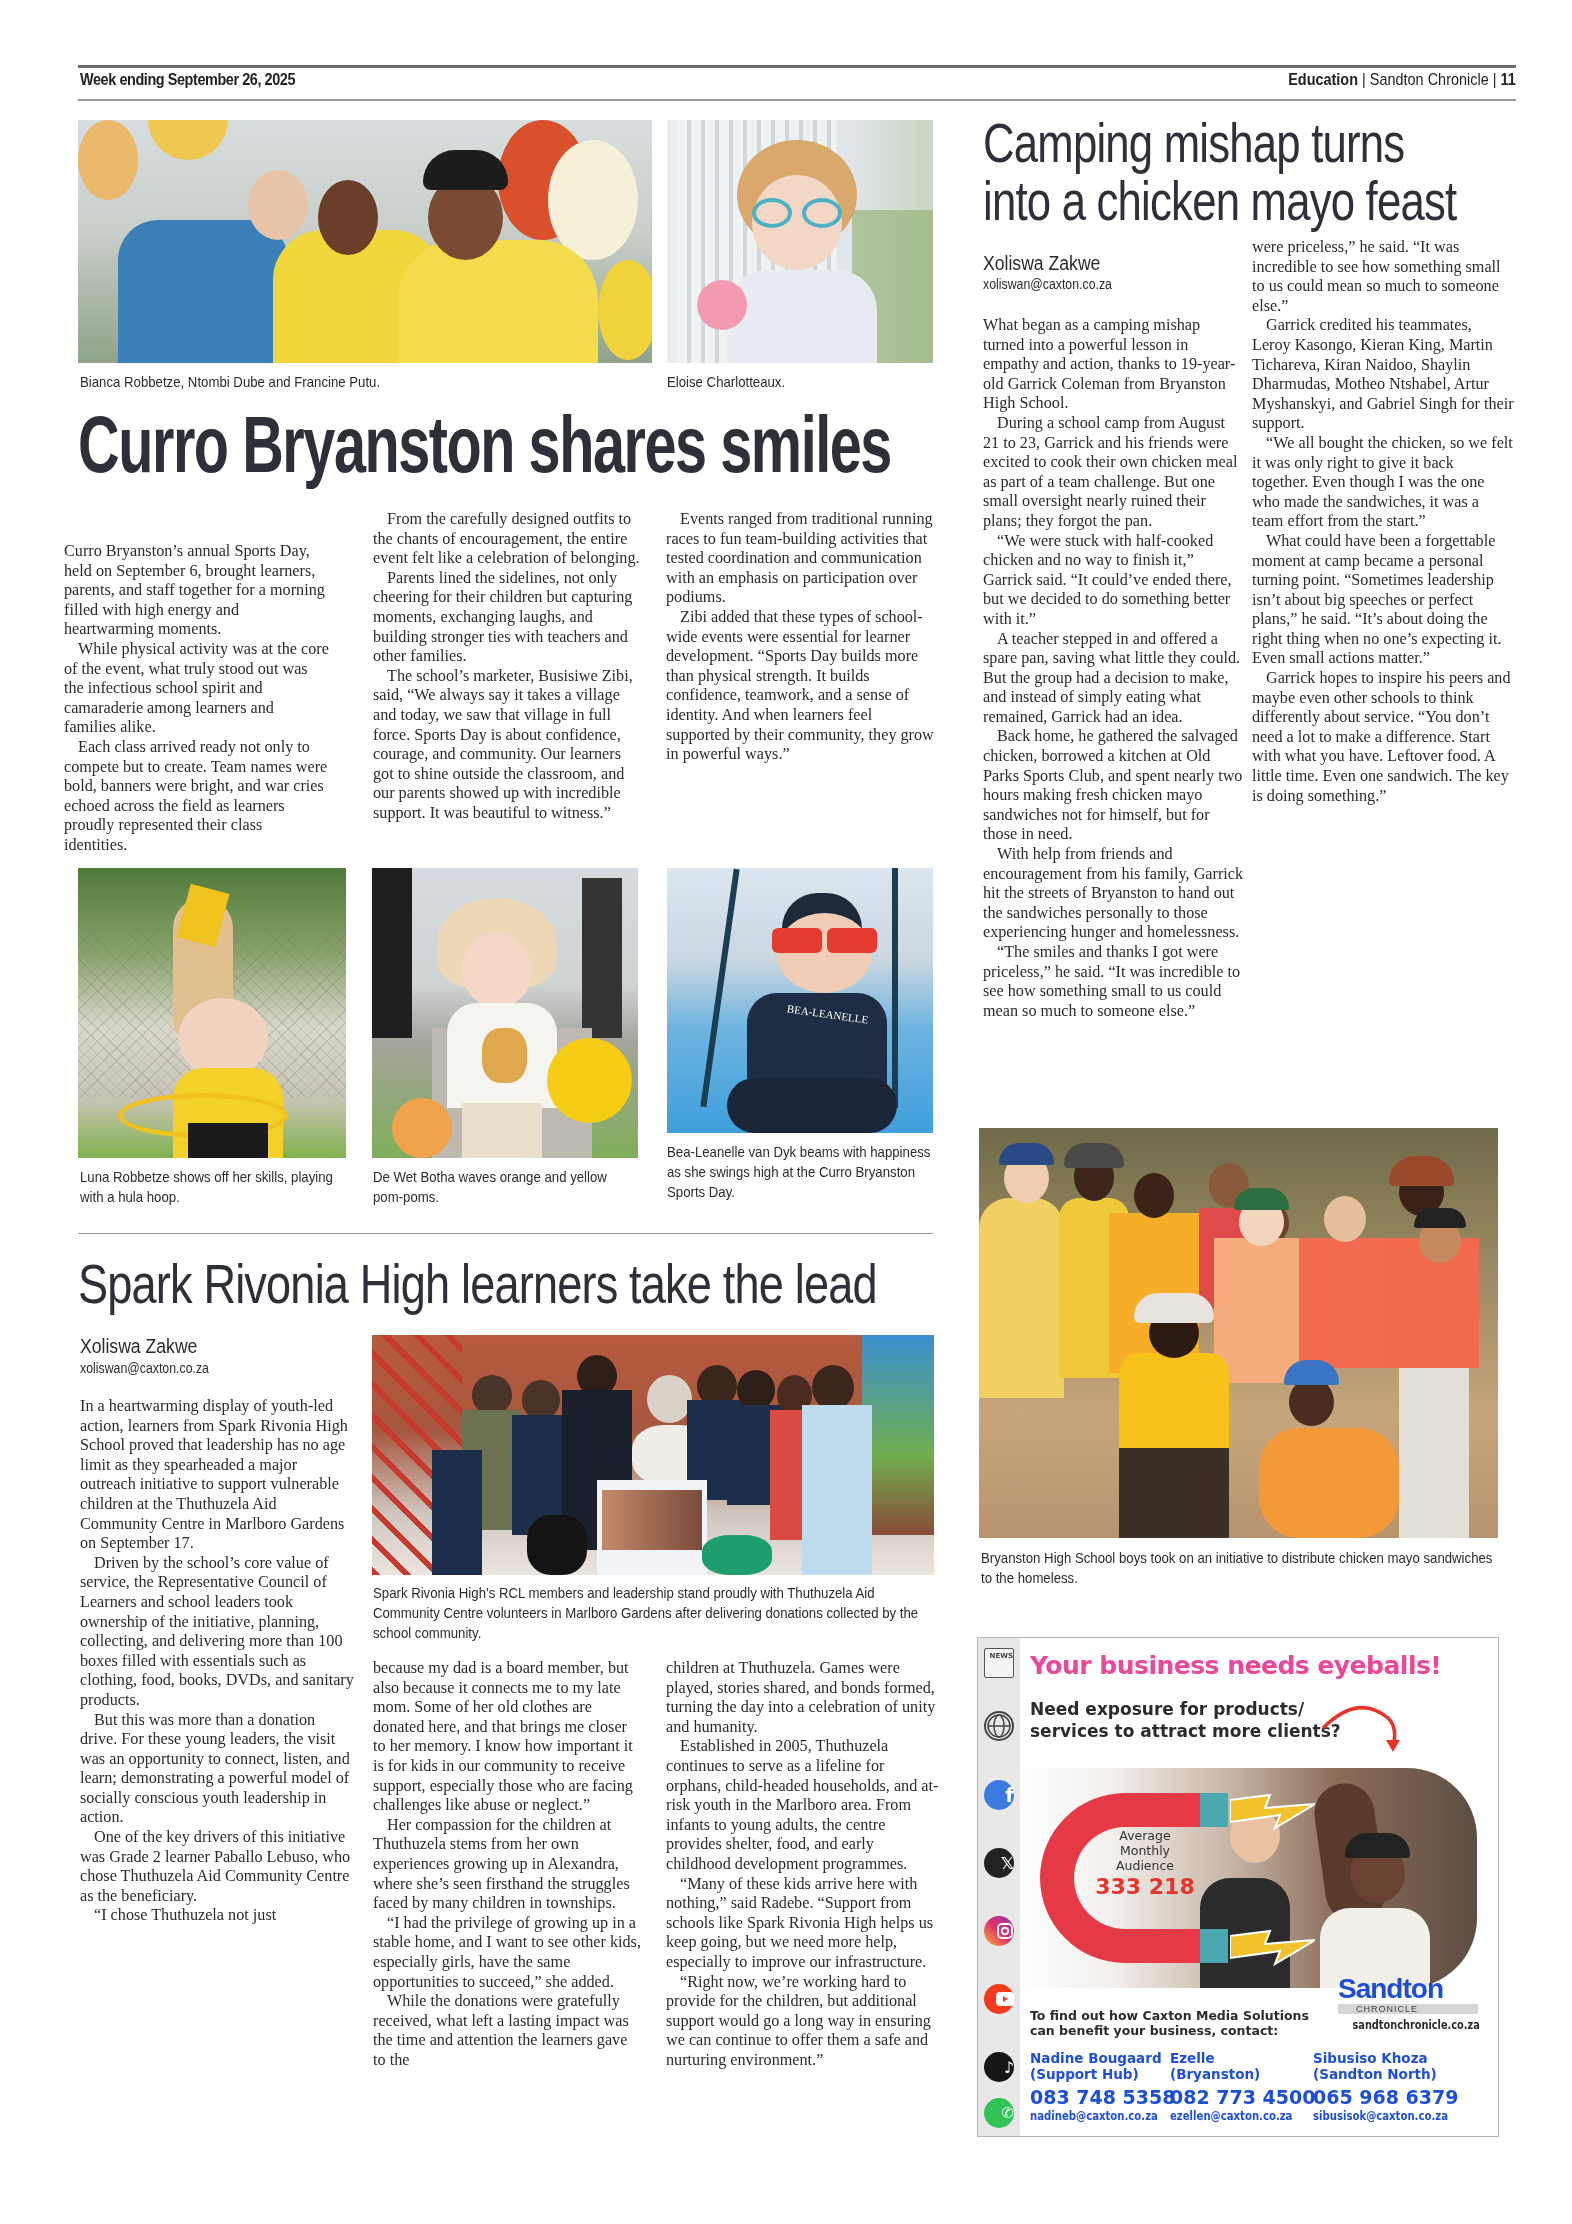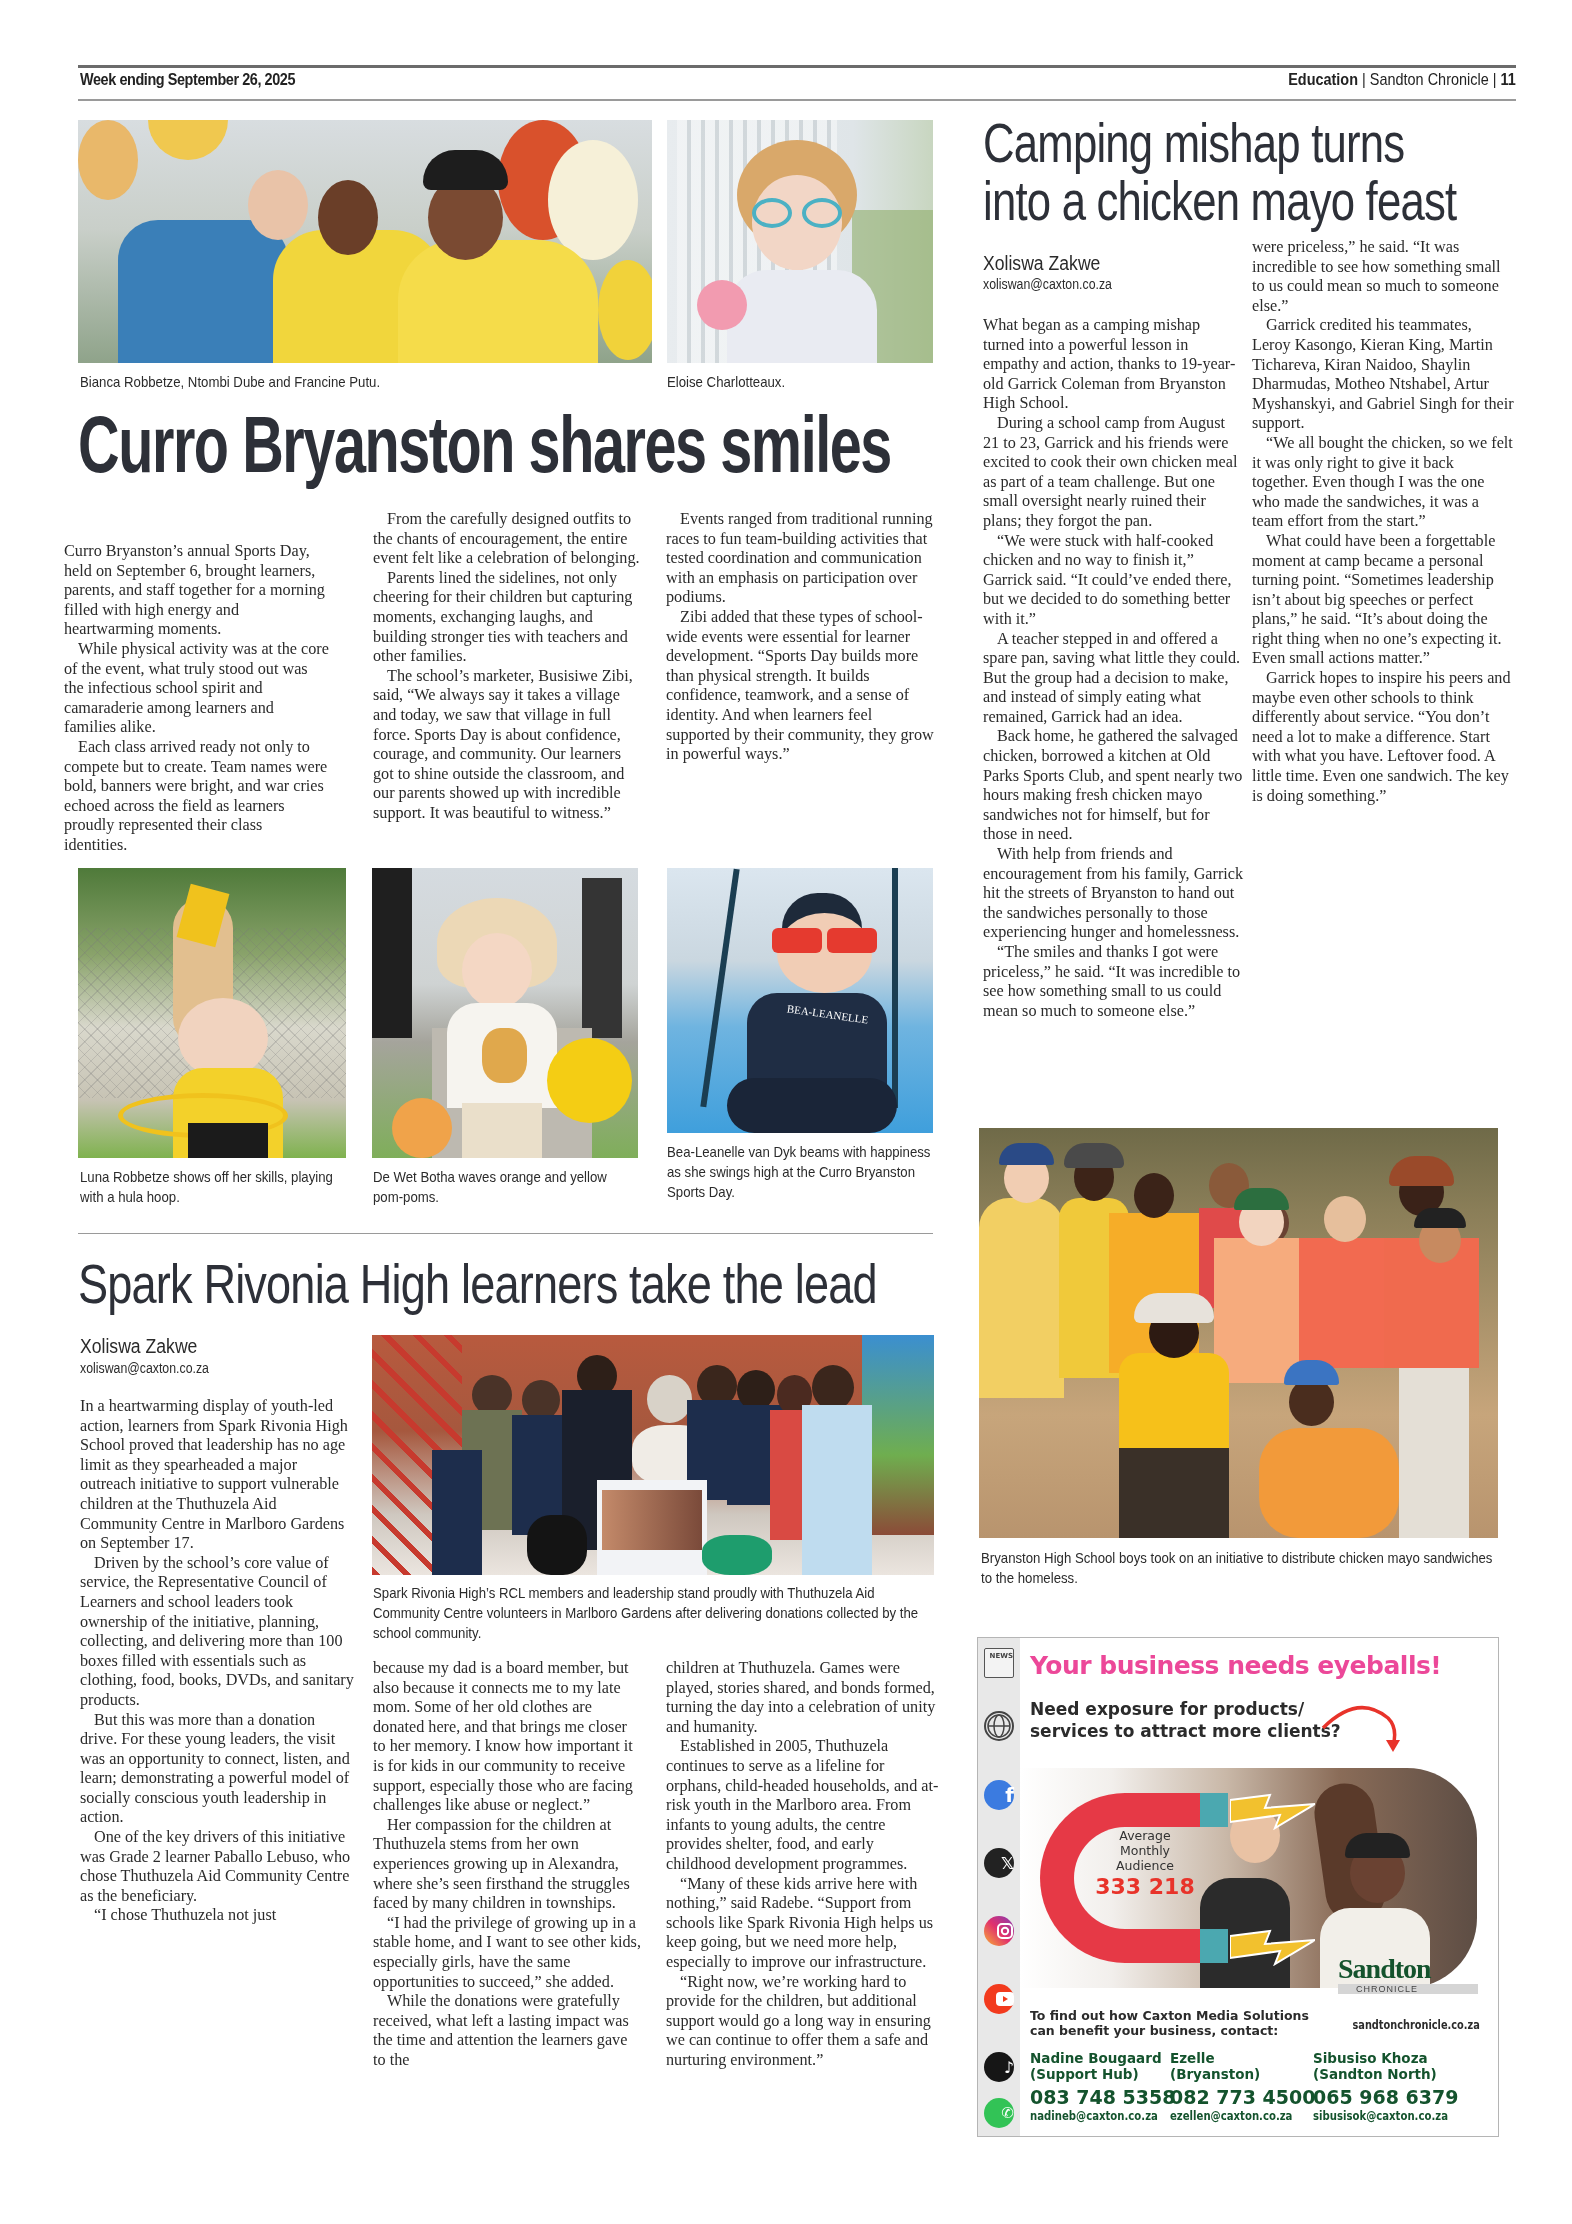--- a/index.html
+++ b/index.html
@@ -36,21 +36,21 @@
 
   
   .ad-box { position: absolute; left: 977px; top: 1637px; width: 522px; height: 500px; border: 1px solid #b5b5b5; background: #ffffff; overflow: hidden; }
   .ad-sidebar { position: absolute; left: 0; top: 0; width: 42px; height: 100%; background: #e8e8e8; }
   .ad-icon { position: absolute; left: 6px; width: 30px; height: 30px; border-radius: 50%; display: flex; align-items: center; justify-content: flex-end; font-family: "DejaVu Sans", sans-serif; font-weight: bold; color: #fff; font-size: 16px; }
   .ad-title { position: absolute; left: 52px; top: 13px; font-family: "DejaVu Sans", sans-serif; font-weight: bold; font-size: 25px; color: #ec4899; white-space: nowrap; letter-spacing: -0.5px; }
   .ad-sub { position: absolute; left: 52px; top: 60px; font-family: "DejaVu Sans", sans-serif; font-weight: bold; font-size: 17px; line-height: 22px; color: #2b2b2b; width: 320px; }
   .ad-image { position: absolute; left: 42px; top: 130px; width: 457px; height: 220px; border-top-right-radius: 70px; border-bottom-right-radius: 70px; overflow: hidden; }
   .ad-contact-intro { position: absolute; left: 52px; top: 370px; font-family: "DejaVu Sans", sans-serif; font-weight: bold; font-size: 12.5px; line-height: 15px; color: #2b2b2b; width: 300px; }
   .ad-url { position: absolute; right: 18px; top: 380px; font-family: "DejaVu Sans", sans-serif; font-weight: bold; font-size: 11.5px; color: #2b2b2b; transform: scaleX(0.85); transform-origin: right; }
-  .ad-contact { position: absolute; top: 412px; font-family: "DejaVu Sans", sans-serif; font-weight: bold; color: #14532d; }
+  .ad-contact { position: absolute; top: 412px; font-family: "DejaVu Sans", sans-serif; font-weight: bold; color: #1d4ed8; }
   .ad-contact .nm { font-size: 13.5px; line-height: 16px; }
   .ad-contact .ph { font-size: 19px; line-height: 24px; margin-top: 3px; }
   .ad-contact .em { font-size: 11.5px; line-height: 14px; transform: scaleX(0.88); transform-origin: left; white-space: nowrap; }
 </style>
 </head>
 <body>
 
 <div class="header-rule-top"></div>
 <div class="header-left">Week ending September 26, 2025</div>
 <div class="header-right">
@@ -315,21 +315,21 @@
       </svg>
     <div class="shape" style="position:absolute;left:70px;top:60px;width:110px;font-family:'DejaVu Sans',sans-serif;font-size:12.5px;line-height:15px;color:#333;text-align:center;">
       <div>Average</div>
       <div>Monthly</div>
       <div>Audience</div>
       <div style="font-weight:bold;font-size:22px;line-height:28px;color:#e8332a;">333 218</div>
     </div>
   </div>
 
   <div class="abs" style="left:360px; top:316px; width:140px;">
-    <div style="font-family:Liberation Serif, serif;font-weight:bold;font-size:28px;line-height:30px;color:#14532d;letter-spacing:-1px;">Sandton</div>
+    <div style="font-family:Liberation Sans, sans-serif;font-weight:bold;font-size:28px;line-height:30px;color:#1d4ed8;letter-spacing:-1px;margin-top:20px;">Sandton</div>
     <div style="font-family:'Liberation Sans',sans-serif;font-size:9px;color:#444;background:#d5d5d5;padding-left:18px;letter-spacing:1px;">CHRONICLE</div>
   </div>
 
   <div class="ad-contact-intro">To find out how Caxton Media Solutions can benefit your business, contact:</div>
   <div class="ad-url">sandtonchronicle.co.za</div>
 
   <div class="ad-contact" style="left:52px;">
     <div class="nm">Nadine Bougaard</div>
     <div class="nm">(Support Hub)</div>
     <div class="ph">083 748 5358</div>

